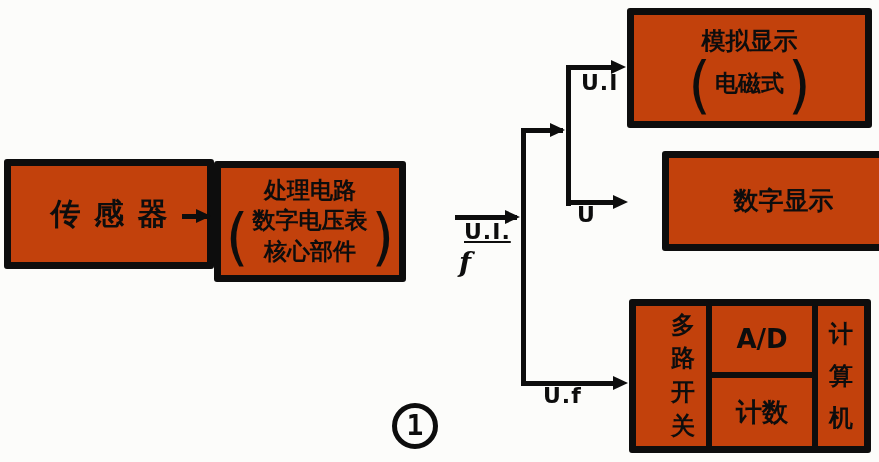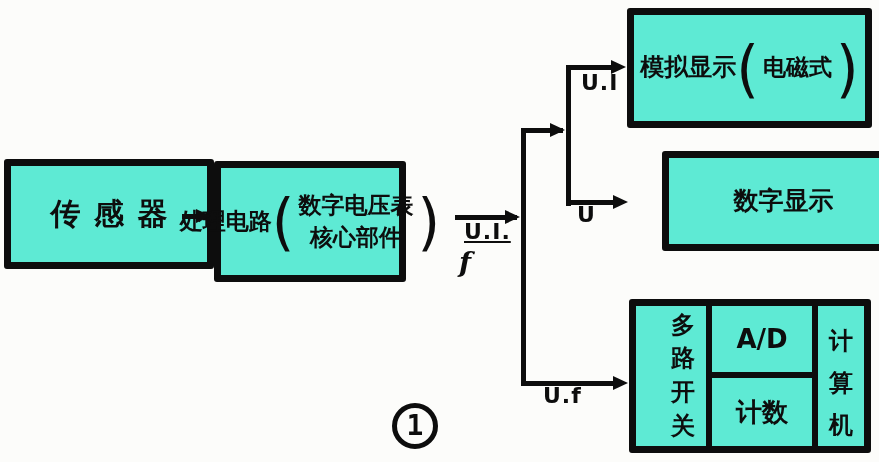--- a/index.html
+++ b/index.html
@@ -10,22 +10,23 @@
     height: 462px;
     background: #fcfcfa;
     overflow: hidden;
     font-family: "DejaVu Sans", sans-serif;
     color: #0d0d0d;
   }
   .box {
     position: absolute;
     border: 7px solid #0d0d0d;
     border-radius: 3px;
-    background: #5eead4;
+    background: #c2410c;
     display: flex;
+    flex-direction: column;
     align-items: center;
     justify-content: center;
   }
   .hline, .vline { position: absolute; background: #0d0d0d; }
   .ah {
     position: absolute;
     width: 0; height: 0;
     border-top: 7px solid transparent;
     border-bottom: 7px solid transparent;
     border-left: 15px solid #0d0d0d;
@@ -57,21 +58,21 @@
   .paren-col { display: flex; flex-direction: column; align-items: center; padding: 0 4px; }
   .paren-col > div { font-size: 23px; font-weight: 700; line-height: 1.35; white-space: nowrap; }
   .analog-sub1 { font-size: 25px; }
   .digital-sub { font-size: 24px; font-weight: 700; white-space: nowrap; }
   .daq-inner { position: absolute; inset: 0; display: flex; margin-left: 24px; }
   .daq-cell { display: flex; align-items: center; justify-content: center; }
   .daq-mux { width: 52px; border-right: 6px solid #0d0d0d; }
   .daq-mid { width: 106px; border-right: 6px solid #0d0d0d; display: flex; flex-direction: column; justify-content: space-between; }
   .daq-adc { height: 72px; border-bottom: 6px solid #0d0d0d; display: flex; align-items: center; justify-content: center; }
   .daq-cnt { flex: 1; display: flex; align-items: center; justify-content: center; }
-  .daq-comp { flex: 1; align-items: flex-end; }
+  .daq-comp { flex: 1; }
   .vtext {
     width: 1.1em;
     font-weight: 700;
     text-align: center;
     word-break: break-all;
     white-space: normal;
   }
   .vtext-mux { font-size: 24px; line-height: 1.4; }
   .vtext-comp { font-size: 24px; line-height: 1.75; }
   .cell-label { font-size: 26px; font-weight: 700; white-space: nowrap; }

